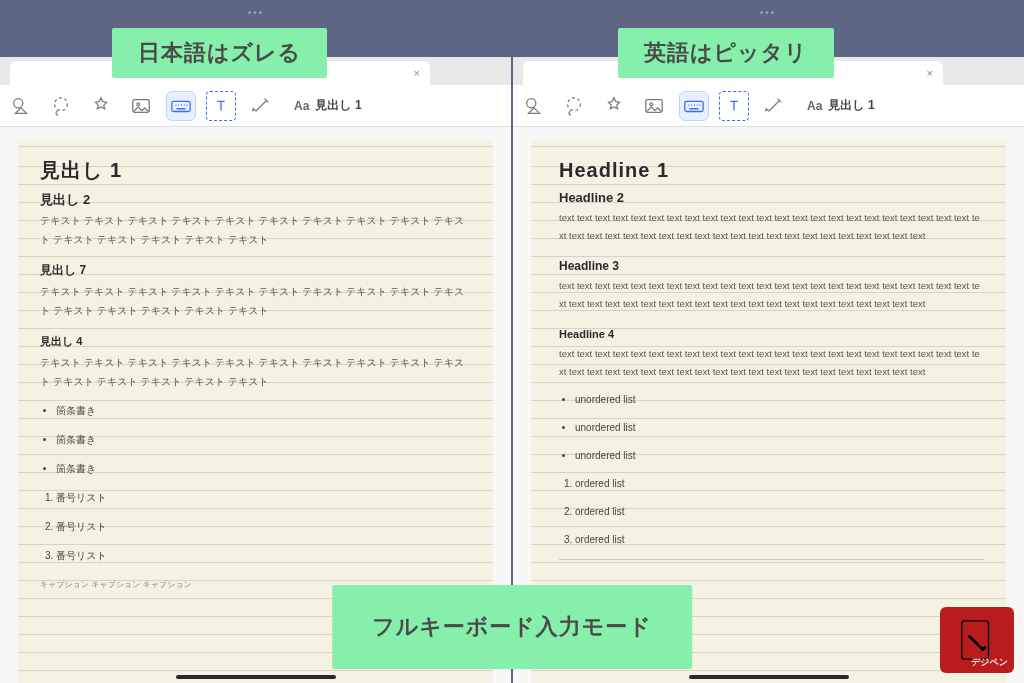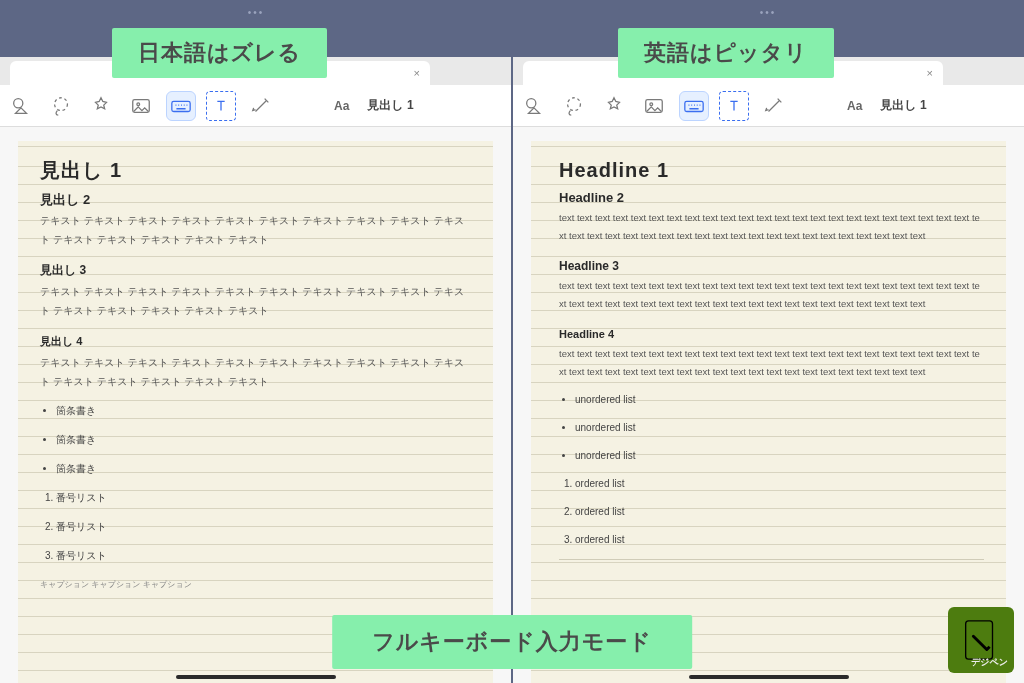--- a/index.html
+++ b/index.html
@@ -67,24 +67,23 @@
     gap: 10px;
   }
   .tool-icon {
     width:30px; height:30px; display:flex; align-items:center; justify-content:center;
     color:#7a7a7a;
     border-radius:6px;
   }
   .tool-icon.active { background:#e6f0ff; color:#3a6ef0; border:1px solid #bcd4ff; }
   .tool-icon.textbox { color:#3a6ef0; border:1px dashed #3a6ef0; border-radius:4px; }
   .style-label {
-    display:flex; align-items:center; gap:18px;
+    display:flex; align-items:center; gap:6px;
     font-size:12px; color:#444; font-weight:600;
     padding-left:8px;
-    margin-left:40px;
   }
   .style-label .aa { font-weight:700; color:#666; }
   .page-area {
     flex:1;
     background:#f7f7f7;
     padding: 14px 18px 0 18px;
     overflow:hidden;
   }
   .page {
     background:#f5f2e3;
@@ -124,26 +123,26 @@
     font-size:22px;
     padding: 10px 26px;
     border-radius:2px;
     letter-spacing:1px;
     z-index:50;
   }
   .banner.left { left:112px; }
   .banner.right { left:618px; }
   .banner.bottom {
     top:auto; bottom:14px; left:50%; transform:translateX(-50%);
-    font-size:22px; padding:12px 40px;
+    font-size:22px; padding:27px 40px;
   }
 
   .logo {
     position:absolute; right:10px; bottom:10px;
-    width:66px; height:66px; background:#4d7c0f;
+    width:74px; height:66px; background:#b91c1c;
     border-radius:6px;
     display:flex; align-items:center; justify-content:center;
     z-index:60;
   }
   .logo svg { width:46px; height:46px; }
   .logo-label { position:absolute; bottom:4px; right:6px; font-size:9px; color:#eee; font-weight:700;}
 
   .home-indicator {
     position:absolute; bottom:4px; left:50%; transform:translateX(-50%);
     width:160px; height:4px; background:#2a2a2a; border-radius:3px;
@@ -218,21 +217,21 @@
       <div class="style-label">
         <span class="aa">Aa</span>
         <span>見出し 1</span>
       </div>
     </div>
     <div class="page-area">
       <div class="page jp">
         <h1 class="doc">見出し 1</h1>
         <h2 class="doc">見出し 2</h2>
         <p class="para">テキスト テキスト テキスト テキスト テキスト テキスト テキスト テキスト テキスト テキスト テキスト テキスト テキスト テキスト テキスト</p>
-        <h3 class="doc">見出し 3</h3>
+        <h3 class="doc">見出し 7</h3>
         <p class="para">テキスト テキスト テキスト テキスト テキスト テキスト テキスト テキスト テキスト テキスト テキスト テキスト テキスト テキスト テキスト</p>
         <h4 class="doc">見出し 4</h4>
         <p class="para">テキスト テキスト テキスト テキスト テキスト テキスト テキスト テキスト テキスト テキスト テキスト テキスト テキスト テキスト テキスト</p>
         <ul class="doc">
           <li>箇条書き</li>
           <li>箇条書き</li>
           <li>箇条書き</li>
         </ul>
         <ol class="doc">
           <li>番号リスト</li>

